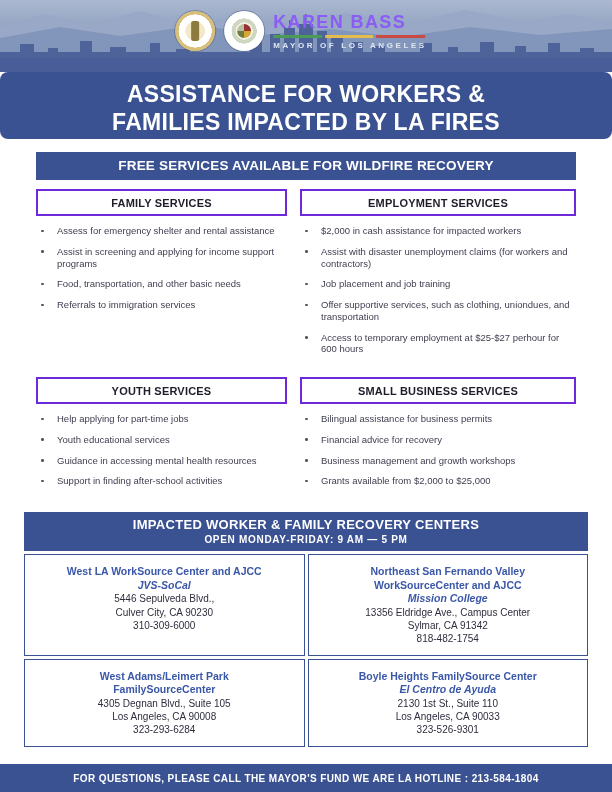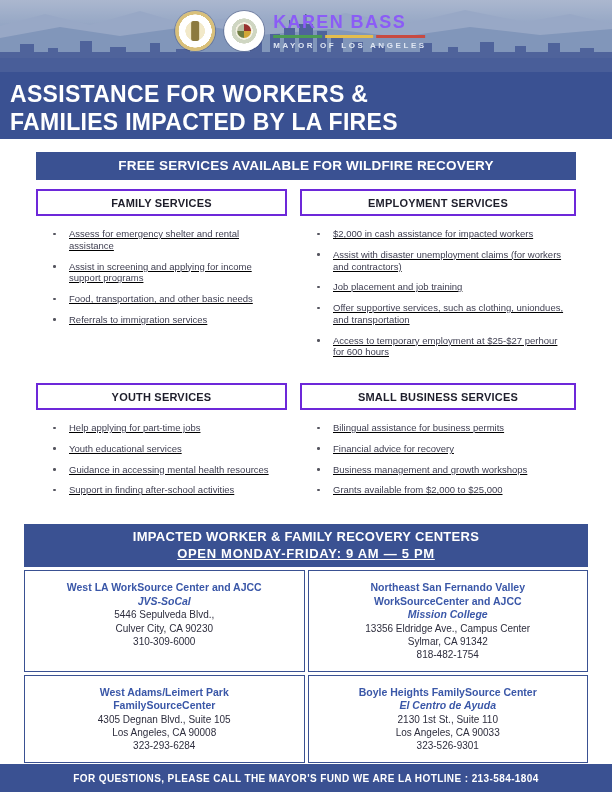--- a/index.html
+++ b/index.html
@@ -22,41 +22,41 @@
   .brand-text{display:flex;flex-direction:column;}
   .brand-name{color:#8b5cf6;font-size:18px;font-weight:800;letter-spacing:1.4px;line-height:1;}
   .tricolor{display:flex;gap:3px;margin:4px 0 4px;width:152px;}
   .tricolor span{height:3px;flex:1;}
   .tricolor .g{background:#4C9B54;}
   .tricolor .y{background:#E3BD4E;}
   .tricolor .r{background:#C84A42;}
   .brand-sub{color:#dfe6f2;font-size:8px;font-weight:700;letter-spacing:2.6px;line-height:1;}
 
   
-  .title-banner{background:#3A5192;color:#ffffff;text-align:left;
-                padding:9px 10px 10px;height:48px;}
+  .title-banner{background:#3A5192;color:#ffffff;text-align:center;
+                padding:9px 10px 10px;height:48px;border-radius:8px;}
   .title-banner div{font-size:23px;font-weight:800;line-height:1.2;letter-spacing:.3px;}
 
   
   .free-banner{margin:13px 36px 9px;background:#3A5192;color:#ffffff;text-align:center;
                font-size:13.5px;font-weight:800;letter-spacing:.2px;padding:6px 0 7px;}
 
   
   .services-grid{margin:0 36px;display:grid;grid-template-columns:251px 1fr;column-gap:13px;row-gap:13px;}
   .service-title{margin:0 0 9px;border:2px solid #6d28d9;background:#ffffff;text-align:center;
                  font-size:11px;font-weight:800;color:#1e1e2b;letter-spacing:.2px;padding:6px 16px 5px;}
-  .service-list{list-style:none;margin:12px;padding:0;text-decoration:underline;}
+  .service-list{list-style:none;margin:0;padding:0;}
   .bullet{position:relative;padding-left:21px;margin:0 0 9px;font-size:9.5px;line-height:1.24;color:#3e3e50;}
   .bullet::before{content:"";position:absolute;left:5px;top:4.5px;width:2.5px;height:2.5px;border-radius:50%;background:#55555f;}
 
   
   .centers{margin:16px 24px 0;}
   .centers-banner{background:#3A5192;color:#ffffff;text-align:center;padding:5px 0 6px;}
   .centers-title{font-size:13px;font-weight:800;letter-spacing:.3px;}
-  .centers-sub{font-size:13px;font-weight:700;letter-spacing:.7px;margin-top:2px;text-decoration:underline;}
+  .centers-sub{font-size:10px;font-weight:700;letter-spacing:.7px;margin-top:2px;}
   .centers-grid{display:grid;grid-template-columns:1fr 1fr;gap:3px;margin-top:3px;}
   .center-card{border:1.5px solid #3A5192;text-align:center;padding:10px 6px 9px;background:#fff;}
   .center-name{color:#3A57A8;font-weight:800;font-size:10.5px;line-height:1.3;white-space:pre-line;}
   .center-org{color:#3A57A8;font-style:italic;font-weight:700;font-size:10.5px;line-height:1.3;}
   .center-addr,.center-city,.center-phone{color:#2e2e3e;font-size:10px;line-height:1.32;}
 
   
   .logos{margin-top:11px;height:46px;display:flex;justify-content:center;align-items:center;gap:13px;}
   .logo{display:flex;align-items:center;gap:4px;}
   .cif-text div{font-size:4.2px;font-weight:800;line-height:1.25;letter-spacing:.2px;}

